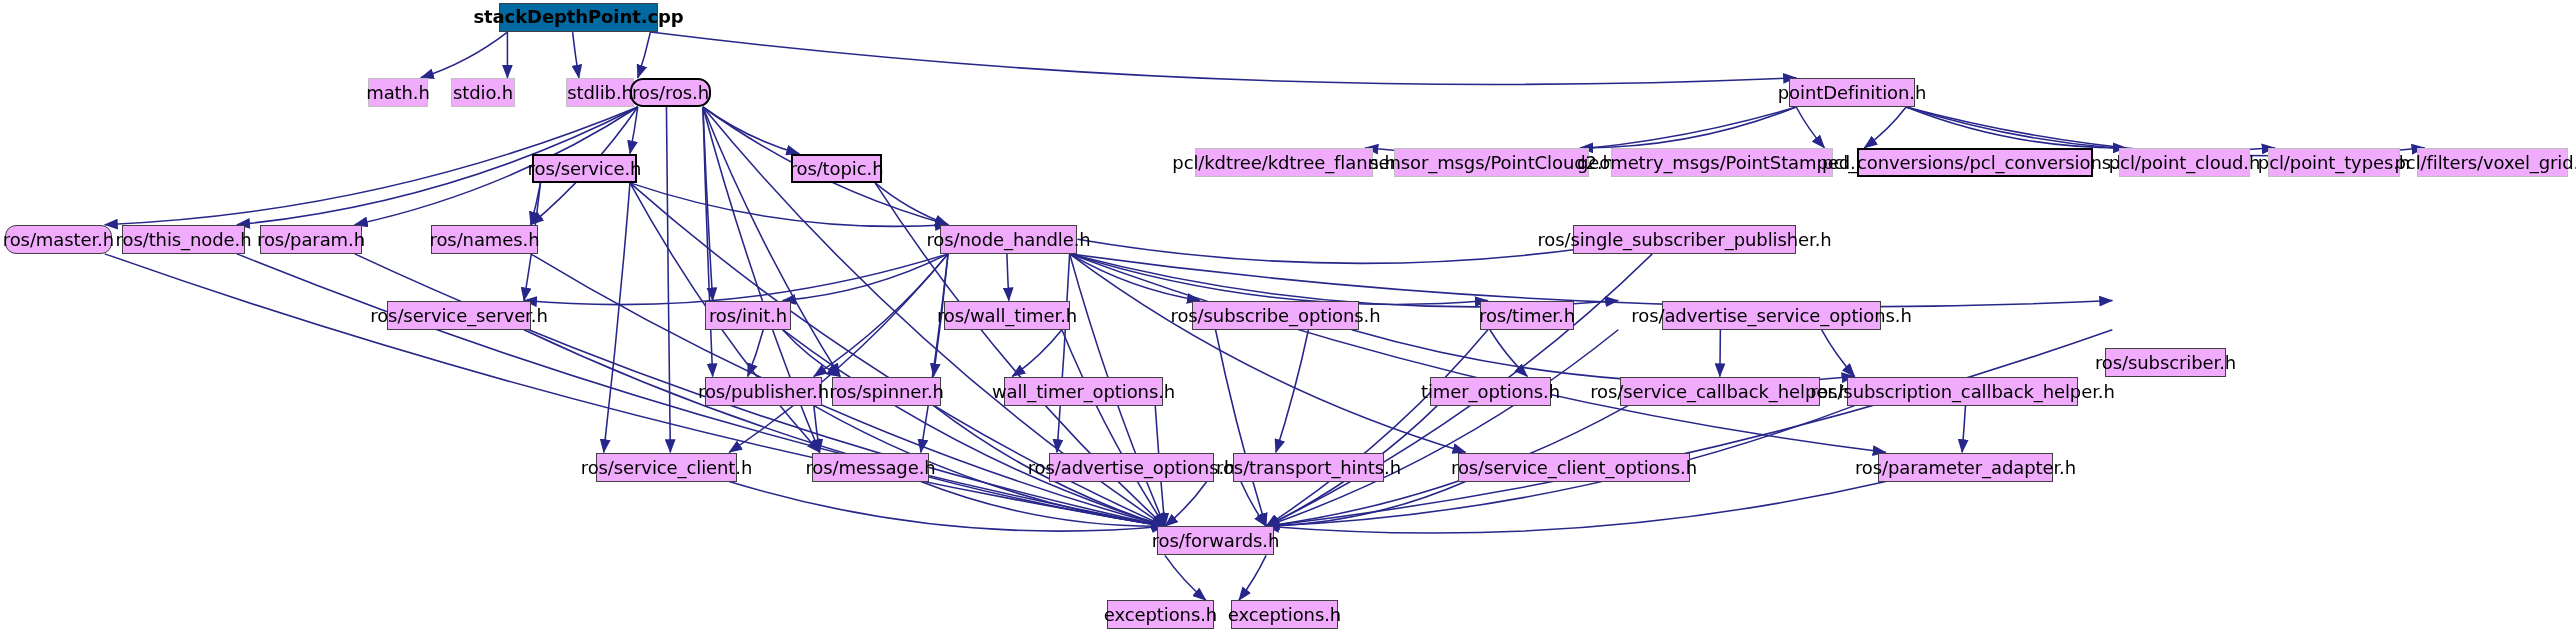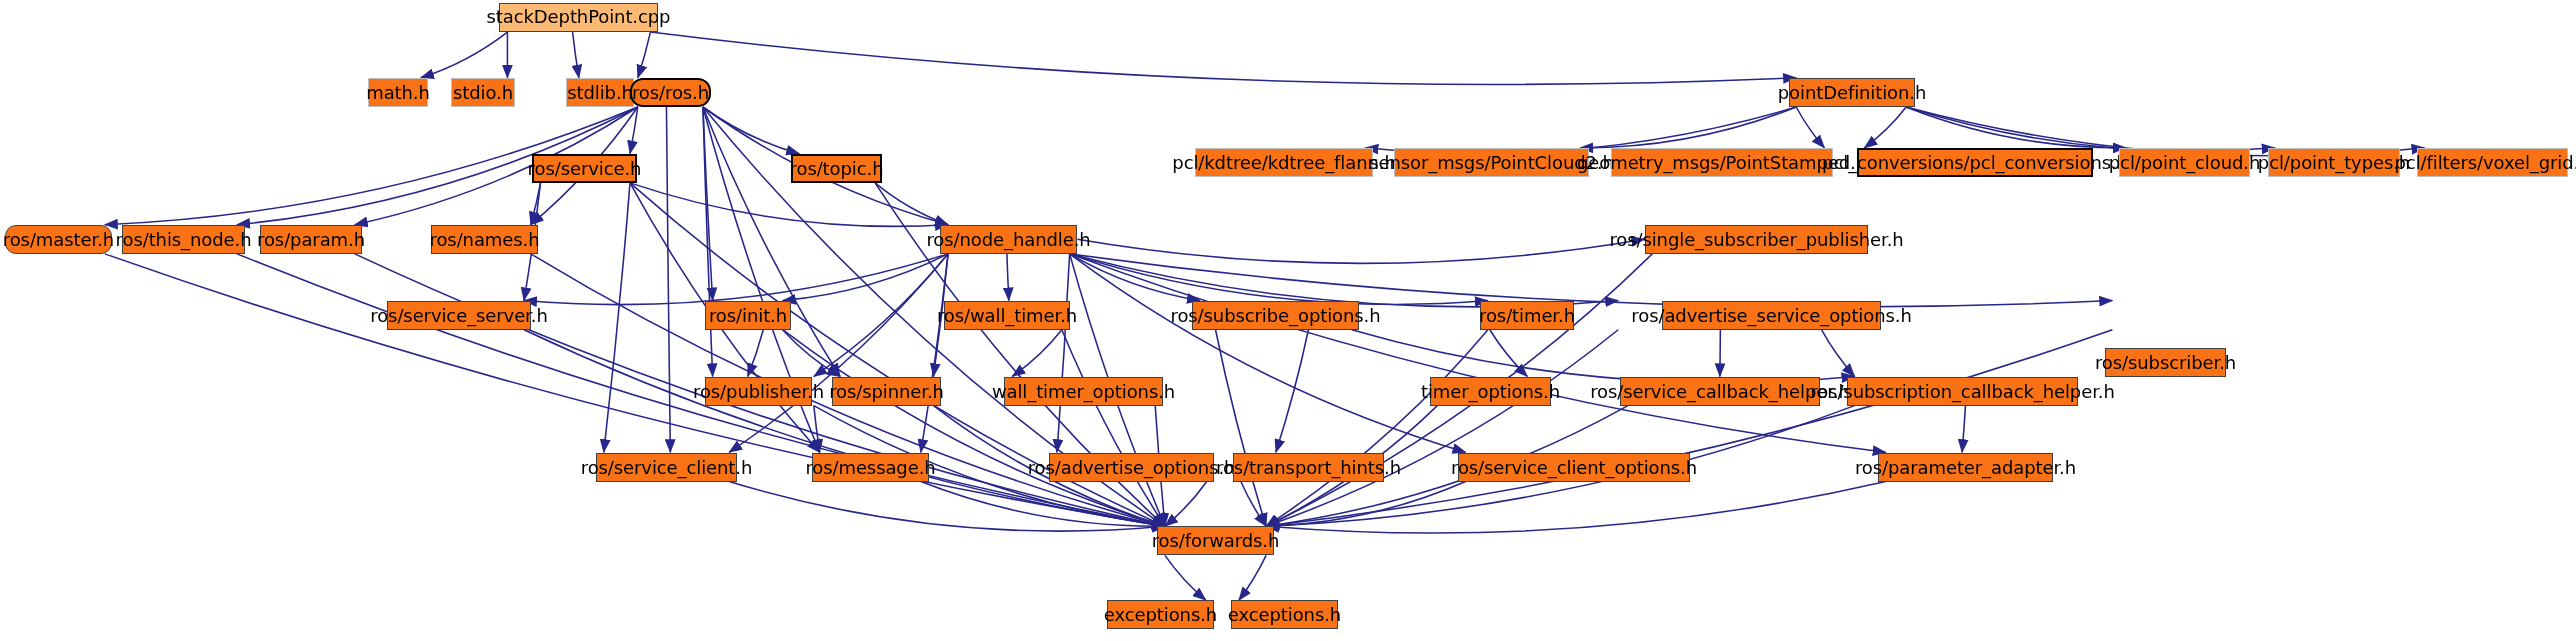--- a/index.html
+++ b/index.html
@@ -33,29 +33,30 @@
     box-sizing: border-box;
     display: flex;
     align-items: center;
     justify-content: center;
     height: 29px;
     font-size: 18px;
     line-height: 1;
     color: #000000;
     white-space: nowrap;
     letter-spacing: -0.1px;
-    background: #f97316;
+    background: #f0abfc;
     border: 1.6px solid #404040;
   }
   .node.grey {
     border-color: #bfbfbf;
   }
   .node.root {
-    background: #fdba74;
+    background: #0369a1;
     border: 1.6px solid #404040;
+    font-weight: bold;
   }
   .node.thick {
     border: 2.3px solid #000000;
   }
 </style>
 </head>
 <body>
 
 <div id="graph-root">
   <svg id="edge-layer" viewBox="0 0 2647 659" width="2576" height="641">
@@ -166,29 +167,29 @@
       <div class="node grey" style="left: 2119px; top: 148px; width: 131px;">pcl/point_cloud.h</div>
       <div class="node grey" style="left: 2268px; top: 148px; width: 132px;">pcl/point_types.h</div>
       <div class="node grey" style="left: 2417px; top: 148px; width: 151px;">pcl/filters/voxel_grid.h</div>
       <div class="node thick" style="left: 532px; top: 154px; width: 105px;">ros/service.h</div>
       <div class="node thick" style="left: 791px; top: 154px; width: 91px;">ros/topic.h</div>
       <div class="node" style="left: 4.9px; top: 225px; width: 107px; border-radius: 11px;">ros/master.h</div>
       <div class="node" style="left: 122px; top: 225px; width: 123px;">ros/this_node.h</div>
       <div class="node" style="left: 260px; top: 225px; width: 102px;">ros/param.h</div>
       <div class="node" style="left: 431px; top: 225px; width: 107px;">ros/names.h</div>
       <div class="node" style="left: 940px; top: 225px; width: 137px;">ros/node_handle.h</div>
-      <div class="node" style="left: 1645px; top: 225px; width: 223px;">ros/single_subscriber_publisher.h</div>
+      <div class="node" style="left: 1573px; top: 225px; width: 223px;">ros/single_subscriber_publisher.h</div>
       <div class="node" style="left: 387px; top: 301px; width: 144px;">ros/service_server.h</div>
       <div class="node" style="left: 705px; top: 301px; width: 86px;">ros/init.h</div>
       <div class="node" style="left: 944px; top: 301px; width: 126px;">ros/wall_timer.h</div>
       <div class="node" style="left: 1192px; top: 301px; width: 167px;">ros/subscribe_options.h</div>
       <div class="node" style="left: 1480px; top: 301px; width: 94px;">ros/timer.h</div>
       <div class="node" style="left: 1662px; top: 301px; width: 219px;">ros/advertise_service_options.h</div>
       <div class="node" style="left: 2105px; top: 301px; width: 121px; margin-top: 47px;">ros/subscriber.h</div>
-      <div class="node" style="left: 705px; top: 377px; width: 107px;">ros/publisher.h</div>
+      <div class="node" style="left: 705px; top: 377px; width: 117px;">ros/publisher.h</div>
       <div class="node" style="left: 832px; top: 377px; width: 109px;">ros/spinner.h</div>
       <div class="node" style="left: 1004px; top: 377px; width: 159px;">wall_timer_options.h</div>
       <div class="node" style="left: 1430px; top: 377px; width: 121px;">timer_options.h</div>
       <div class="node" style="left: 1620px; top: 377px; width: 200px;">ros/service_callback_helper.h</div>
       <div class="node" style="left: 1847px; top: 377px; width: 231px;">ros/subscription_callback_helper.h</div>
       <div class="node" style="left: 596px; top: 453px; width: 141px;">ros/service_client.h</div>
       <div class="node" style="left: 812px; top: 453px; width: 117px;">ros/message.h</div>
       <div class="node" style="left: 1049px; top: 453px; width: 165px;">ros/advertise_options.h</div>
       <div class="node" style="left: 1233px; top: 453px; width: 151px;">ros/transport_hints.h</div>
       <div class="node" style="left: 1458px; top: 453px; width: 232px;">ros/service_client_options.h</div>

